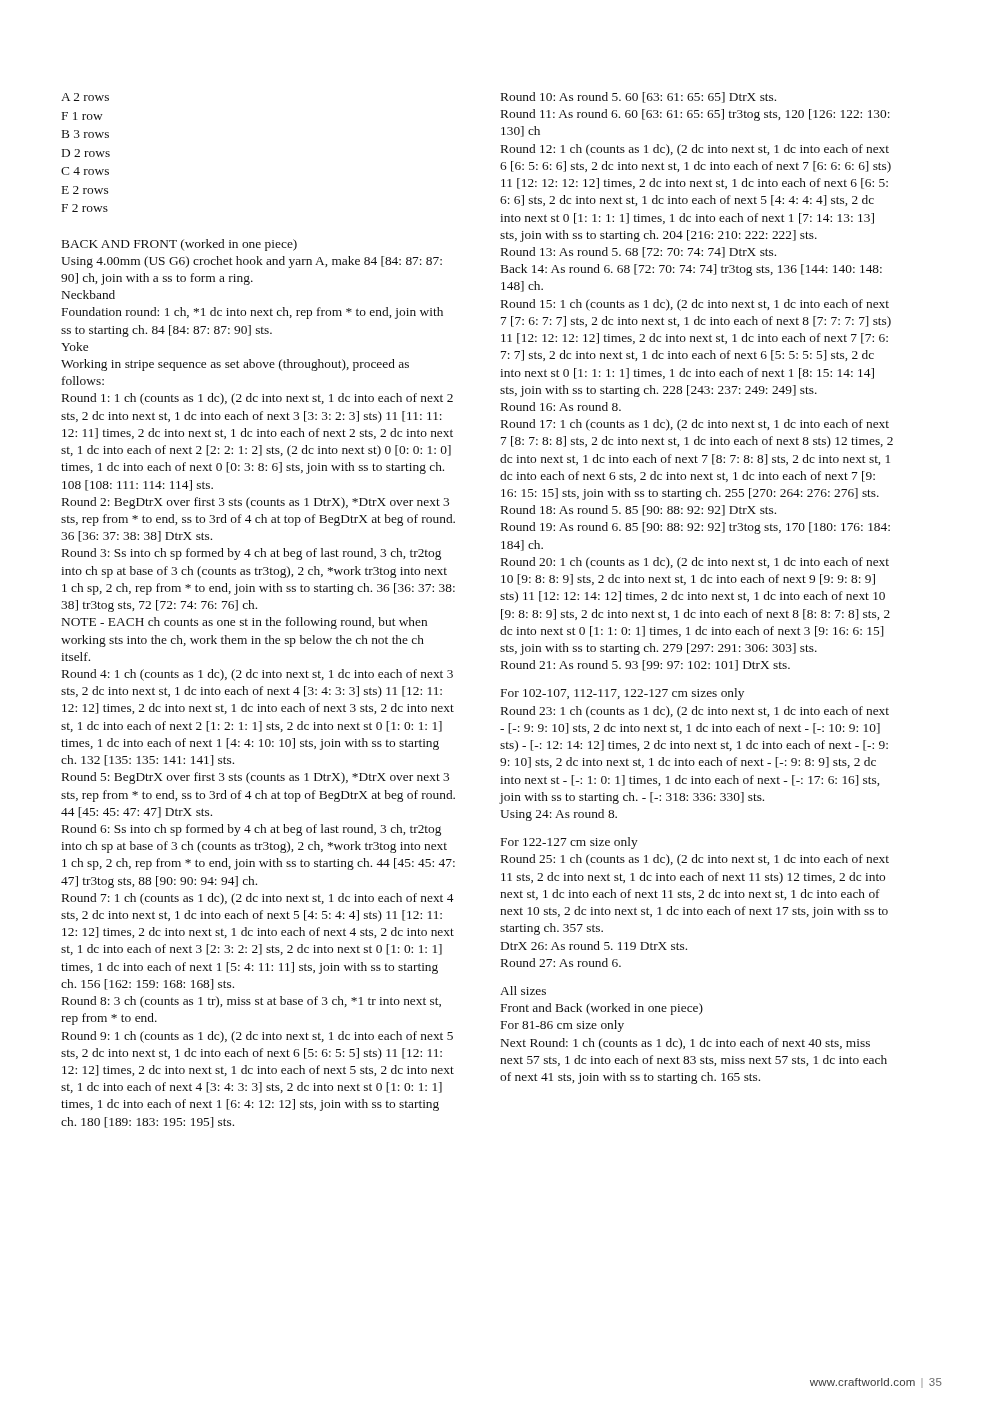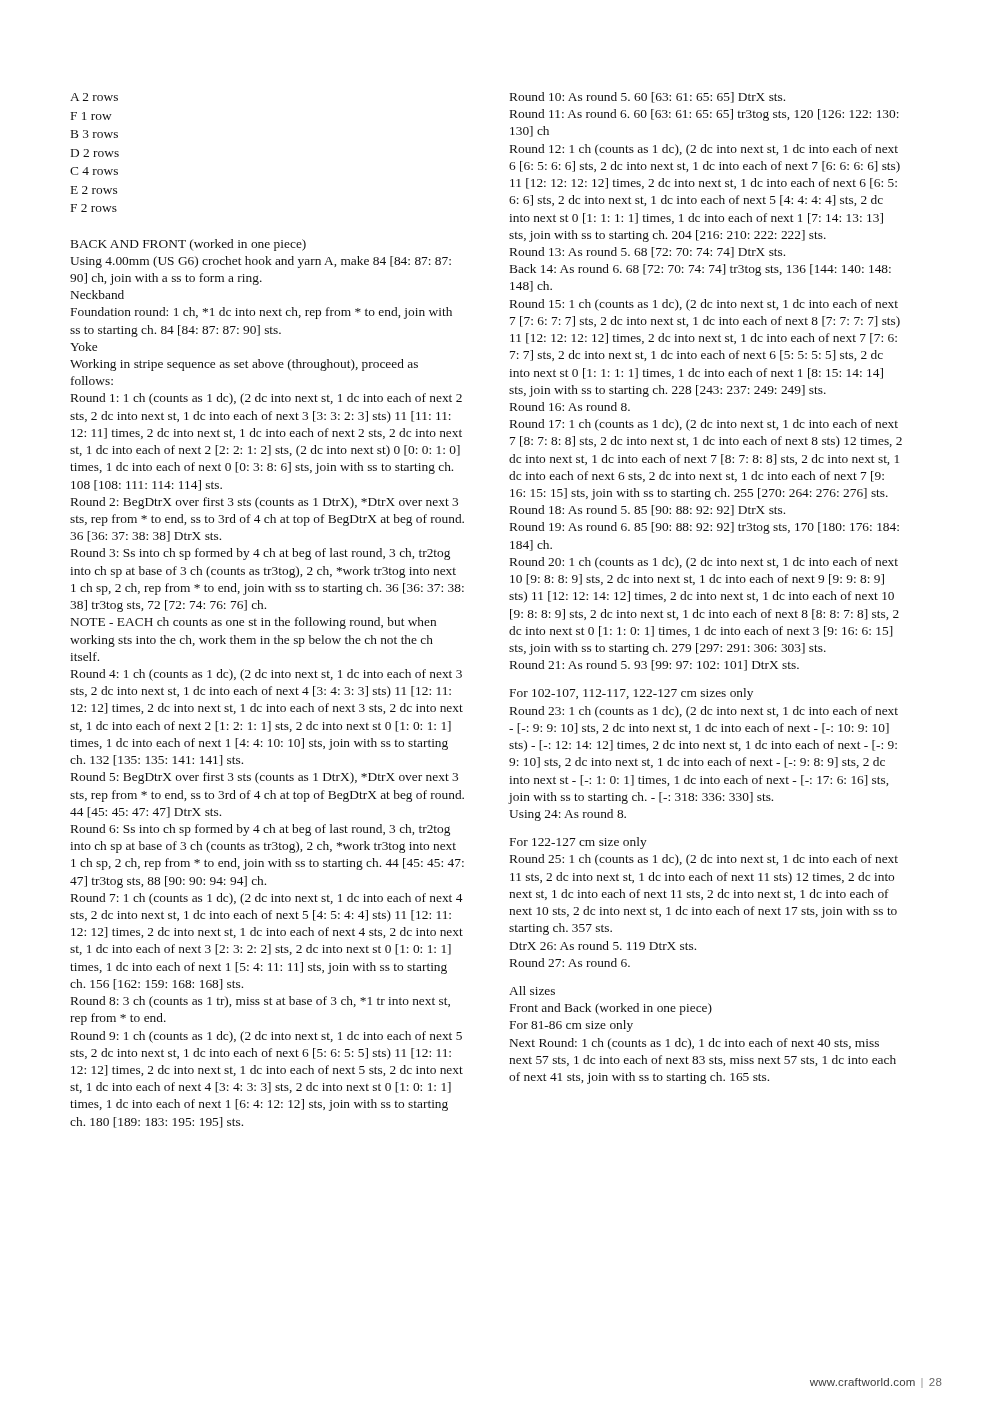--- a/index.html
+++ b/index.html
@@ -9,21 +9,21 @@
   }
   body {
     width: 1000px;
     height: 1414px;
     font-family: "Liberation Serif", serif;
     color: #111111;
     position: relative;
   }
   .page {
     position: absolute;
-    left: 12px; top: 0;
+    left: 3px; top: 0;
     width: 950px;
     height: 1414px;
     box-sizing: border-box;
     padding: 88px 58px 0 58px;
   }
   .columns {
     display: flex;
     gap: 44px;
     align-items: flex-start;
   }
@@ -137,14 +137,14 @@
       <p class="bold">All sizes</p>
       <p class="bold">Front and Back (worked in one piece)</p>
       <p class="bold">For 81-86 cm size only</p>
       <p><span class="bold">Next Round:</span><span> 1 ch (counts as 1 dc), 1 dc into each of next 40 sts, miss next 57 sts, 1 dc into each of next 83 sts, miss next 57 sts, 1 dc into each of next 41 sts, join with ss to starting ch. 165 sts.</span></p>
 
     </div>
   </div>
 </div>
 
 <div class="footer">
-  <span>www.craftworld.com</span><span class="sep">|</span><span class="pageno">28</span>
+  <span>www.craftworld.com</span><span class="sep">|</span><span class="pageno">35</span>
 </div>
 
 </body></html>

